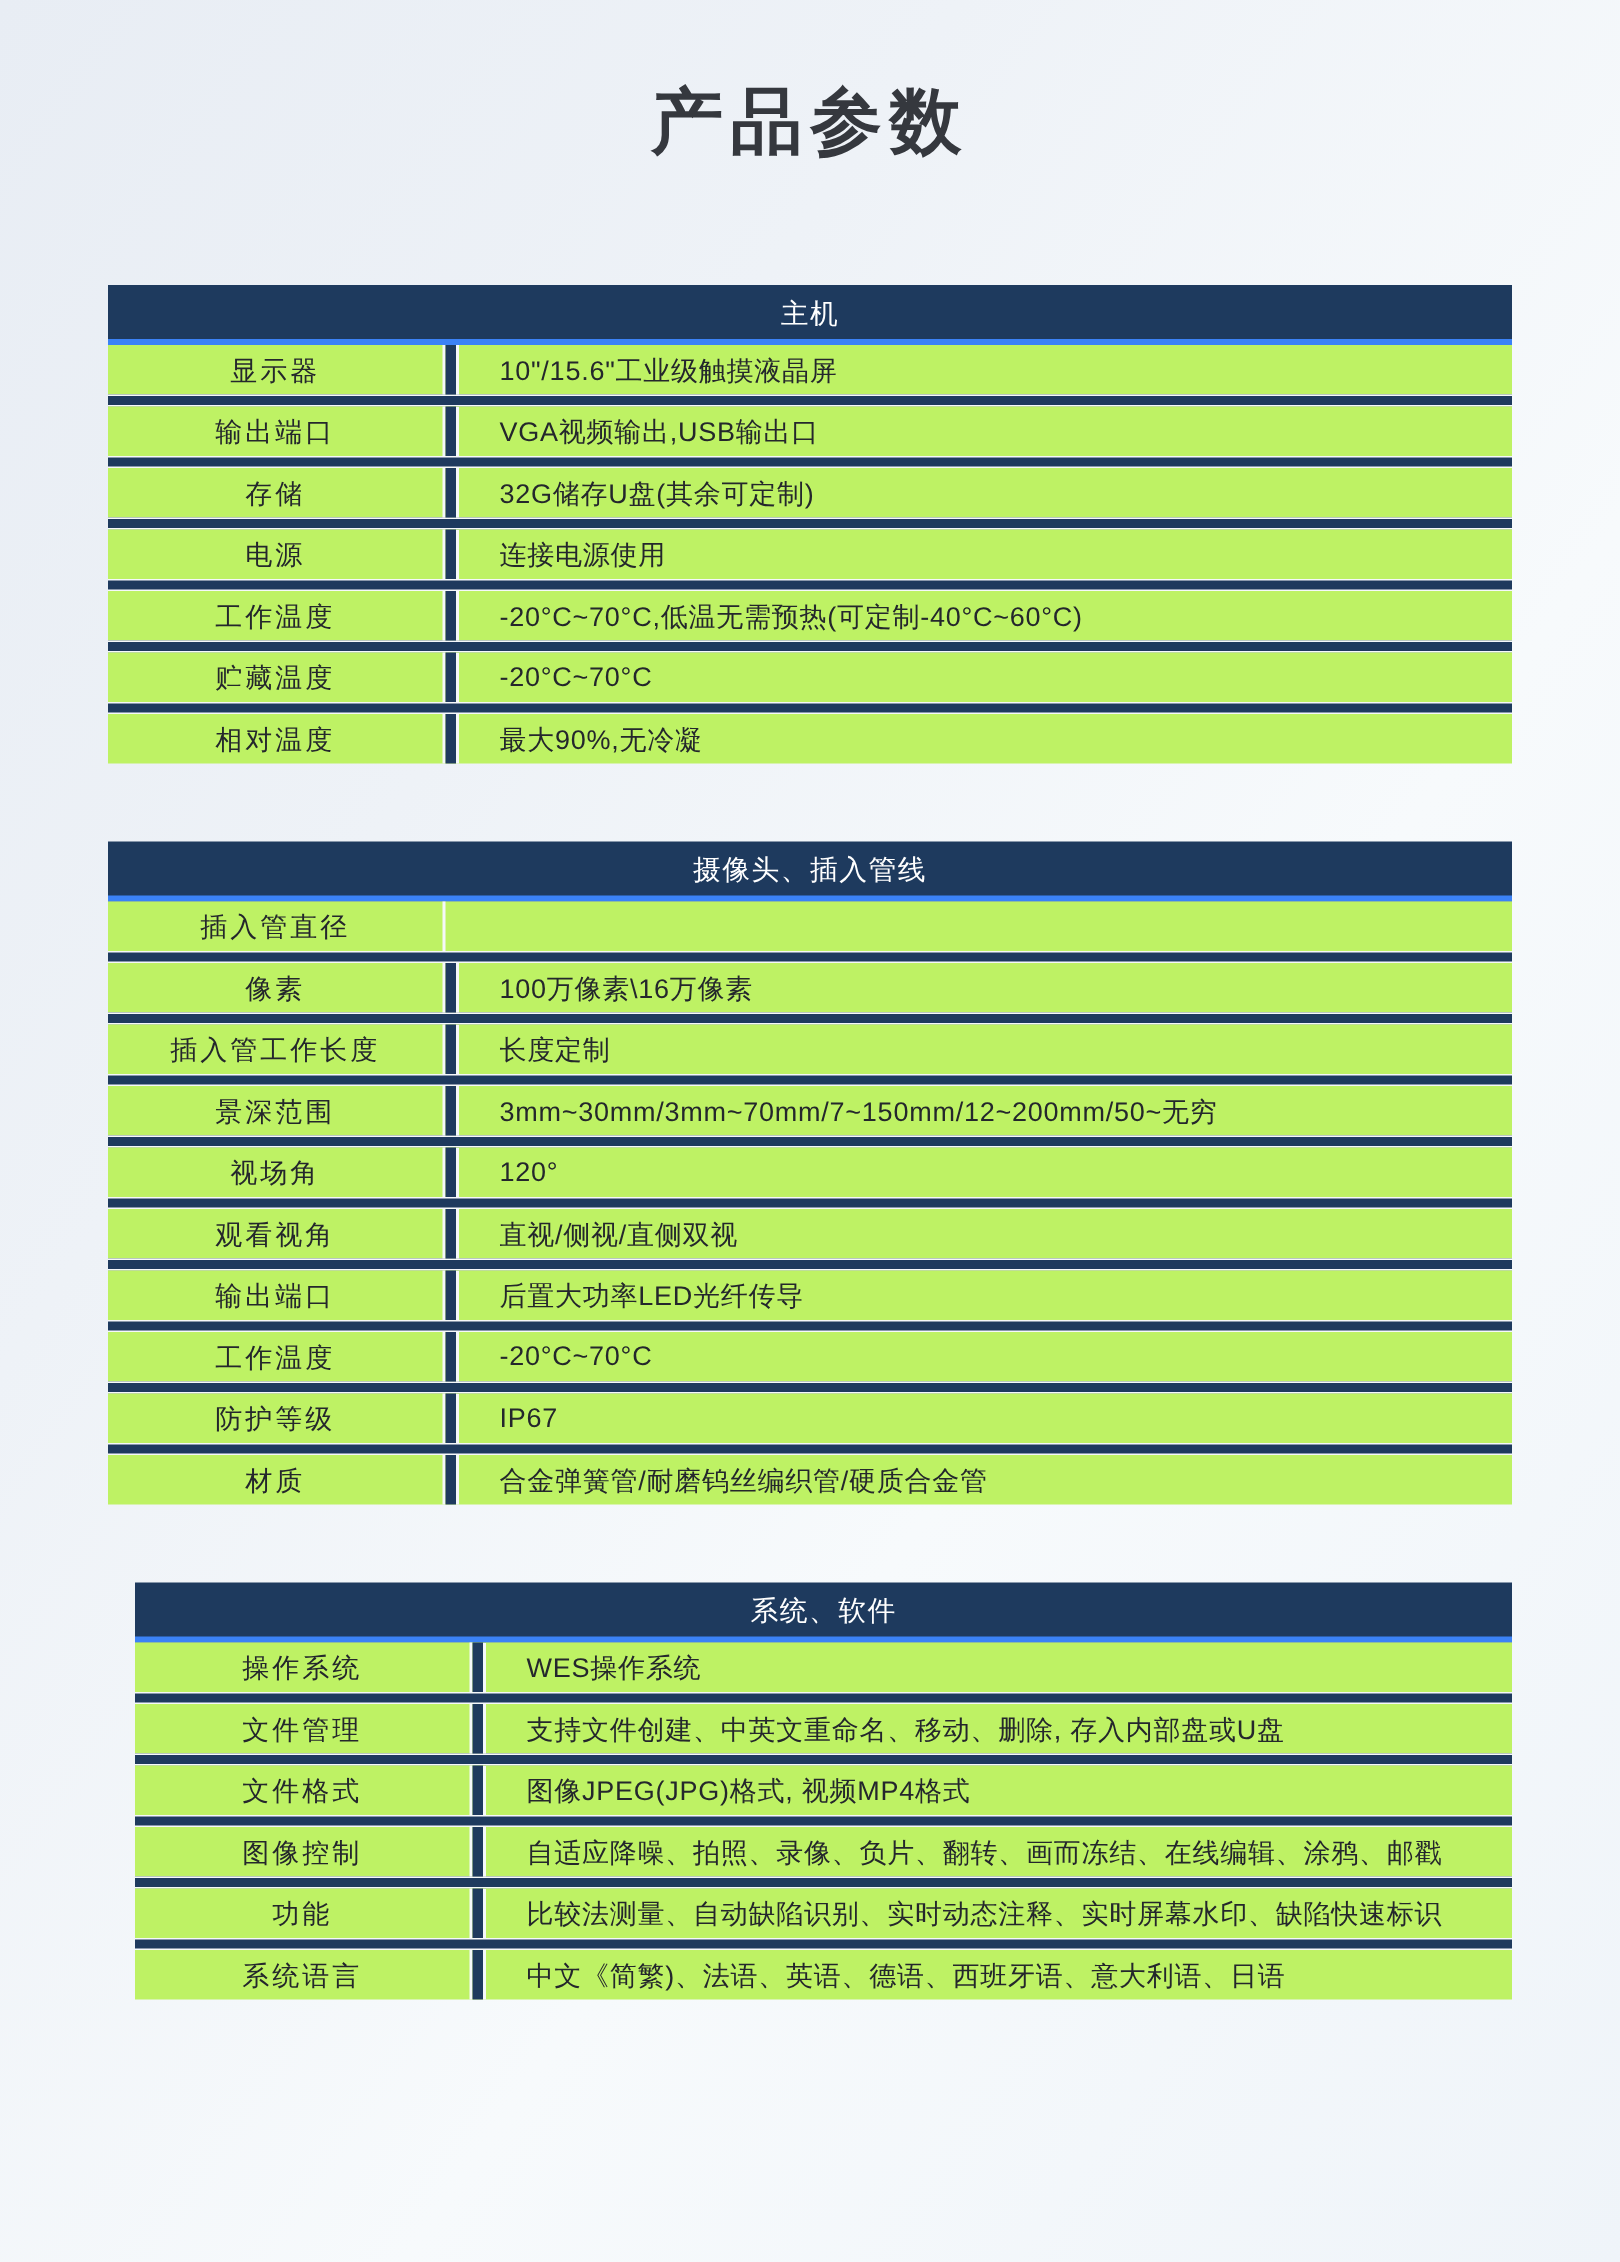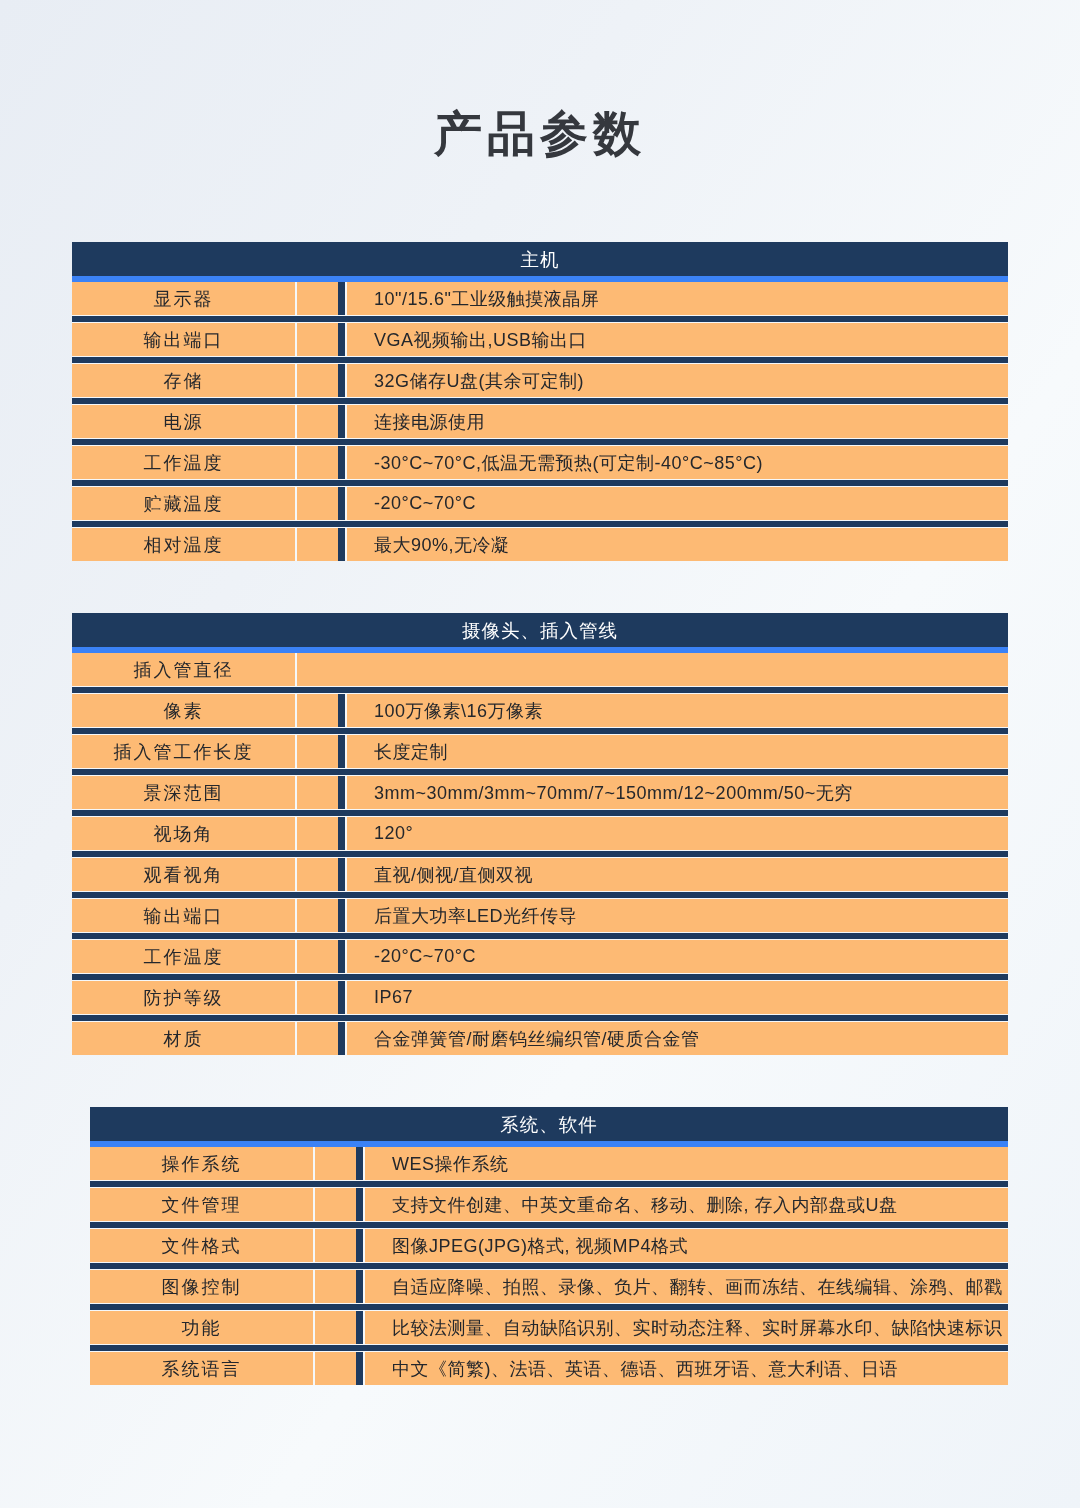--- a/index.html
+++ b/index.html
@@ -6,50 +6,49 @@
   html, body { margin: 0; padding: 0; }
   body {
     width: 1080px;
     height: 1508px;
     font-family: "Liberation Sans", "DejaVu Sans", sans-serif;
     background: linear-gradient(125deg, #e8edf4 0%, #eef2f7 30%, #f7fafc 62%, #eff4f9 100%);
     overflow: hidden;
   }
   .page-title {
     margin: 0;
-    padding-top: 104px;
+    padding-top: 52px;
     text-align: center;
     font-size: 48px;
     line-height: 1.25;
     font-weight: 700;
     letter-spacing: 5px;
     color: #35383e;
   }
   .tables-wrap {
     width: 936px;
     margin: 78px auto 0 auto;
   }
   .spec-table { margin-bottom: 52px; }
   .spec-table:last-child { margin-bottom: 0; margin-left: 18px; }
   .spec-head {
     height: 40px;
     background: #1e3a5e;
-    border-bottom: 6px solid #3b82f6;
+    border-bottom: 4px solid #3b82f6;
     color: #ffffff;
     display: flex;
     align-items: center;
     justify-content: center;
     font-size: 18.5px;
     letter-spacing: 1px;
   }
   .spec-row {
     display: flex;
     height: 33px;
-    background: #fdba74;
-    gap: 41px;
+    background: #bef264;
   }
   .spec-sep {
     height: 8px;
     background: #1e3a5e;
     border-top: 1.5px solid #f5f8fa;
     border-bottom: 1.5px solid #f5f8fa;
   }
   .cell-label {
     width: 225px;
     border-right: 2px solid #f5f8fa;
@@ -96,21 +95,21 @@
           <div class="cell-value">32G储存U盘(其余可定制)</div>
         </div>
         <div class="spec-sep"></div>
         <div class="spec-row">
           <div class="cell-label">电源</div>
           <div class="cell-value">连接电源使用</div>
         </div>
         <div class="spec-sep"></div>
         <div class="spec-row">
           <div class="cell-label">工作温度</div>
-          <div class="cell-value">-30°C~70°C,低温无需预热(可定制-40°C~85°C)</div>
+          <div class="cell-value">-20°C~70°C,低温无需预热(可定制-40°C~60°C)</div>
         </div>
         <div class="spec-sep"></div>
         <div class="spec-row">
           <div class="cell-label">贮藏温度</div>
           <div class="cell-value">-20°C~70°C</div>
         </div>
         <div class="spec-sep"></div>
         <div class="spec-row">
           <div class="cell-label">相对温度</div>
           <div class="cell-value">最大90%,无冷凝</div>

